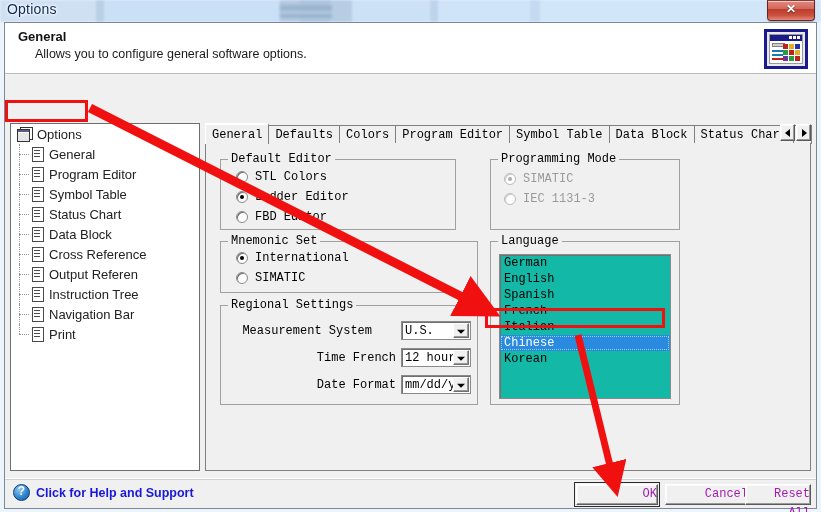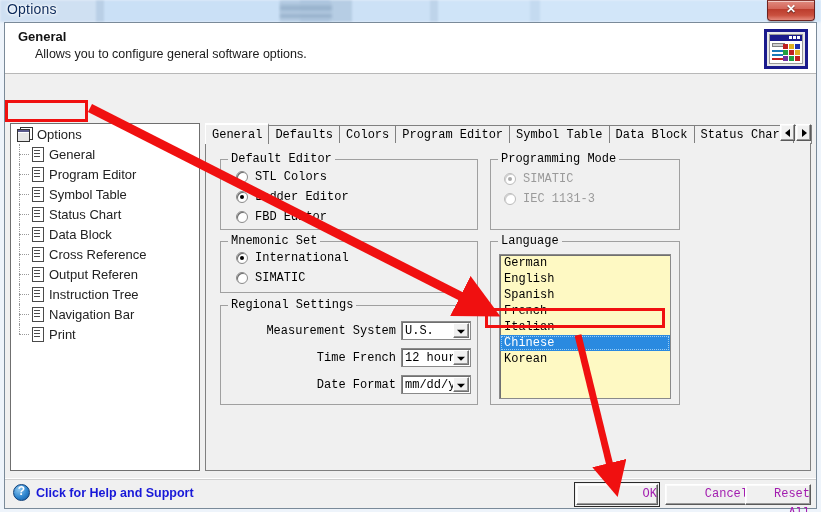--- a/index.html
+++ b/index.html
@@ -334,21 +334,21 @@
     transform: translate(-50%, -30%);
     width: 0; height: 0;
     border-left: 4px solid transparent; border-right: 4px solid transparent;
     border-top: 4px solid #000;
   }
 
   
   #lang-list {
     position: absolute; left: 8px; top: 12px;
     width: 172px; height: 145px;
-    background: #fef9c3;
+    background: #14b8a6;
     border: 1px solid #8a8a8a;
     box-shadow: inset 1px 1px 0 #707070;
     box-sizing: border-box;
     overflow: hidden;
   }
   .lang-item {
     height: 16px; line-height: 16px;
     padding-left: 4px;
     font-family: "Liberation Mono", "DejaVu Sans Mono", monospace;
     font-size: 12px; color: #000;
@@ -548,21 +548,21 @@
         <div class="tab">Status Chart</div>
         <div class="tab clipped" style="width:86px">Cross Referen</div>
         <div class="tab-scroll">
           <div class="sbtn left"></div>
           <div class="sbtn right"></div>
         </div>
       </div>
 
       <div id="tabpage">
 
-        <div class="group" style="left:14px; top:16px; width:258px; height:71px;">
+        <div class="group" style="left:14px; top:16px; width:236px; height:71px;">
           <div class="glabel">Default Editor</div>
           <div style="position:absolute; left:15px; top:7px;">
             <div class="radio-row">
               <span class="radio"></span>
               <span>STL Colors</span>
             </div>
             <div class="radio-row">
               <span class="radio checked"></span>
               <span>Ladder Editor</span>
             </div>
@@ -582,21 +582,21 @@
             </div>
             <div class="radio-row">
               <span class="radio"></span>
               <span>SIMATIC</span>
             </div>
           </div>
         </div>
 
         <div class="group" style="left:14px; top:162px; width:258px; height:100px;">
           <div class="glabel">Regional Settings</div>
-          <div class="combo-row" style="left:8px; top:15px; width:242px; justify-content:flex-end;">
+          <div class="combo-row" style="left:8px; top:15px; width:242px; justify-content:flex-end;gap:24px;">
             <span class="combo-label">Measurement System</span>
             <span class="combo">
               <span class="val">U.S.</span>
               <span class="arrowbtn"></span>
             </span>
           </div>
           <div class="combo-row" style="left:8px; top:42px; width:242px; justify-content:flex-end;">
             <span class="combo-label">Time French</span>
             <span class="combo">
               <span class="val">12 hour</span>

